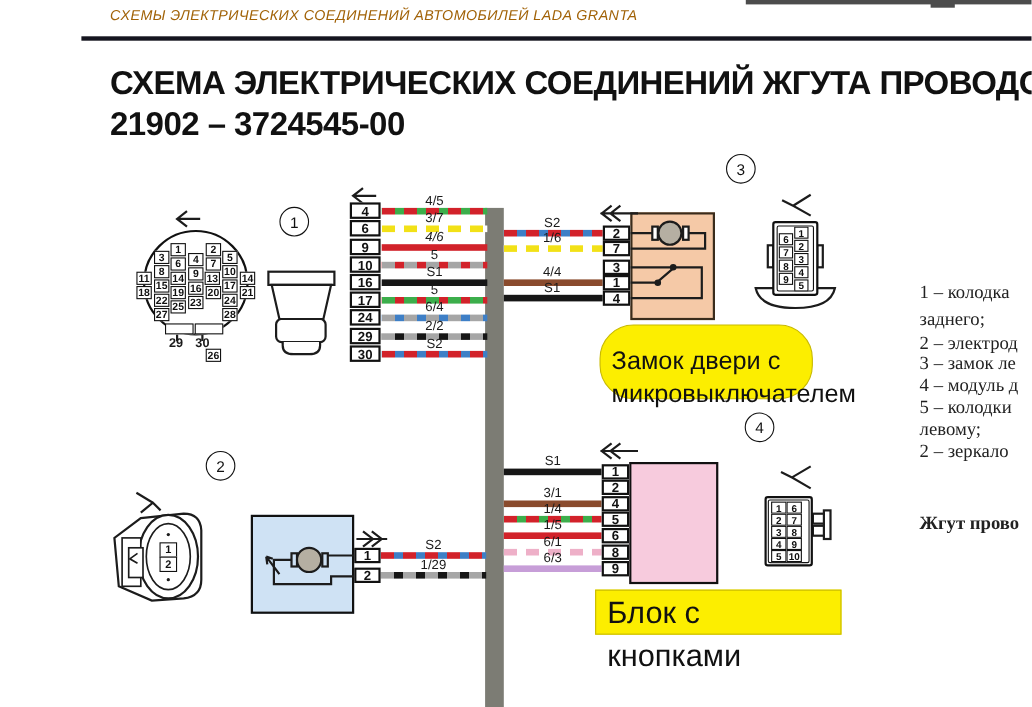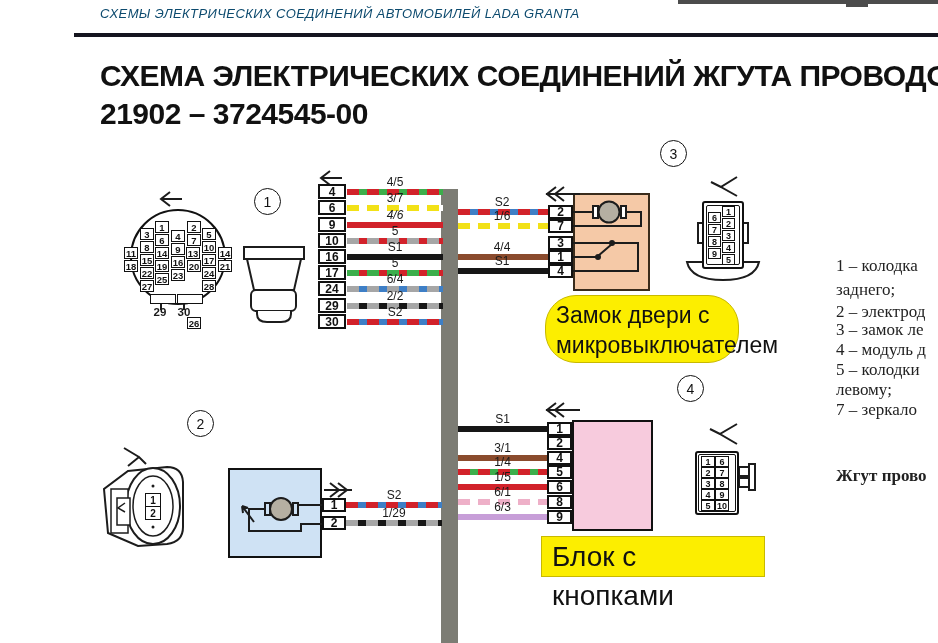--- a/index.html
+++ b/index.html
@@ -1,18 +1,18 @@
 <!DOCTYPE html>
 <html><head>
 <meta charset="utf-8">
 <style>
   html,body{margin:0;padding:0;background:#fff;}
   #canvas{position:relative;width:938px;height:643px;overflow:hidden;background:#fff;
           font-family:"Liberation Sans",sans-serif;}
-  .hdr{position:absolute;left:100px;top:6px;font-size:13px;font-style:italic;color:#0c4a6e;
+  .hdr{position:absolute;left:100px;top:6px;font-size:13px;font-style:italic;color:#a16207;
        letter-spacing:.4px;white-space:nowrap;}
   .rule{position:absolute;left:74px;top:33px;width:864px;height:4px;background:#15151f;}
   .topbar{position:absolute;background:#4c4c4c;}
   .title{position:absolute;left:100px;top:57px;font-weight:bold;font-size:30px;line-height:38px;
          color:#111;letter-spacing:-0.5px;white-space:nowrap;}
   .panel{position:absolute;box-sizing:border-box;border:2px solid #3a2c1c;}
   .cell{position:absolute;box-sizing:border-box;background:#fff;border:2px solid #111;
         display:flex;align-items:center;justify-content:center;
         font-weight:bold;font-size:12px;color:#111;z-index:6;}
   .cc{border-width:1.5px;font-size:9.5px;}
@@ -213,21 +213,21 @@
   <div class="cell fc" style="left:722px;top:206px;width:13px;height:11px;">1</div>
   <div class="cell fc" style="left:722px;top:218px;width:13px;height:11px;">2</div>
   <div class="cell fc" style="left:722px;top:230px;width:13px;height:11px;">3</div>
   <div class="cell fc" style="left:722px;top:242px;width:13px;height:11px;">4</div>
   <div class="cell fc" style="left:722px;top:254px;width:13px;height:11px;">5</div>
   <div class="cell fc" style="left:708px;top:212px;width:13px;height:11px;">6</div>
   <div class="cell fc" style="left:708px;top:224px;width:13px;height:11px;">7</div>
   <div class="cell fc" style="left:708px;top:236px;width:13px;height:11px;">8</div>
   <div class="cell fc" style="left:708px;top:248px;width:13px;height:11px;">9</div>
 
-  <div class="ylabel" style="left:545px;top:295px;width:194px;height:68px;font-size:23px;line-height:30px;padding-top:4px;border-radius:31px;">
+  <div class="ylabel" style="left:545px;top:295px;width:194px;height:68px;font-size:23px;line-height:30px;padding-top:16px;border-radius:31px;">
     <div>Замок двери с</div>
     <div>микровыключателем</div>
   </div>
 
   <div class="cell" style="left:547px;top:422px;width:25px;height:14px;">1</div>
   <div class="cell" style="left:547px;top:436px;width:25px;height:14px;">2</div>
   <div class="cell" style="left:547px;top:451px;width:25px;height:14px;">4</div>
   <div class="cell" style="left:547px;top:465px;width:25px;height:14px;">5</div>
   <div class="cell" style="left:547px;top:480px;width:25px;height:14px;">6</div>
   <div class="cell" style="left:547px;top:495px;width:25px;height:14px;">8</div>
@@ -272,16 +272,16 @@
   <div class="cell cc" style="left:145px;top:493px;width:16px;height:14px;font-size:10px;">1</div>
   <div class="cell cc" style="left:145px;top:506px;width:16px;height:14px;font-size:10px;">2</div>
 
   <div class="legend-line" style="top:256px;">1 – колодка</div>
   <div class="legend-line" style="top:280px;">заднего;</div>
   <div class="legend-line" style="top:302px;">2 – электрод</div>
   <div class="legend-line" style="top:320px;">3 – замок ле</div>
   <div class="legend-line" style="top:340px;">4 – модуль д</div>
   <div class="legend-line" style="top:360px;">5 – колодки</div>
   <div class="legend-line" style="top:380px;">левому;</div>
-  <div class="legend-line" style="top:400px;">7 – зеркало</div>
+  <div class="legend-line" style="top:400px;">2 – зеркало</div>
   <div class="legend-line" style="top:466px;font-weight:bold;">Жгут прово</div>
 
 </div>
 
 </body></html>

